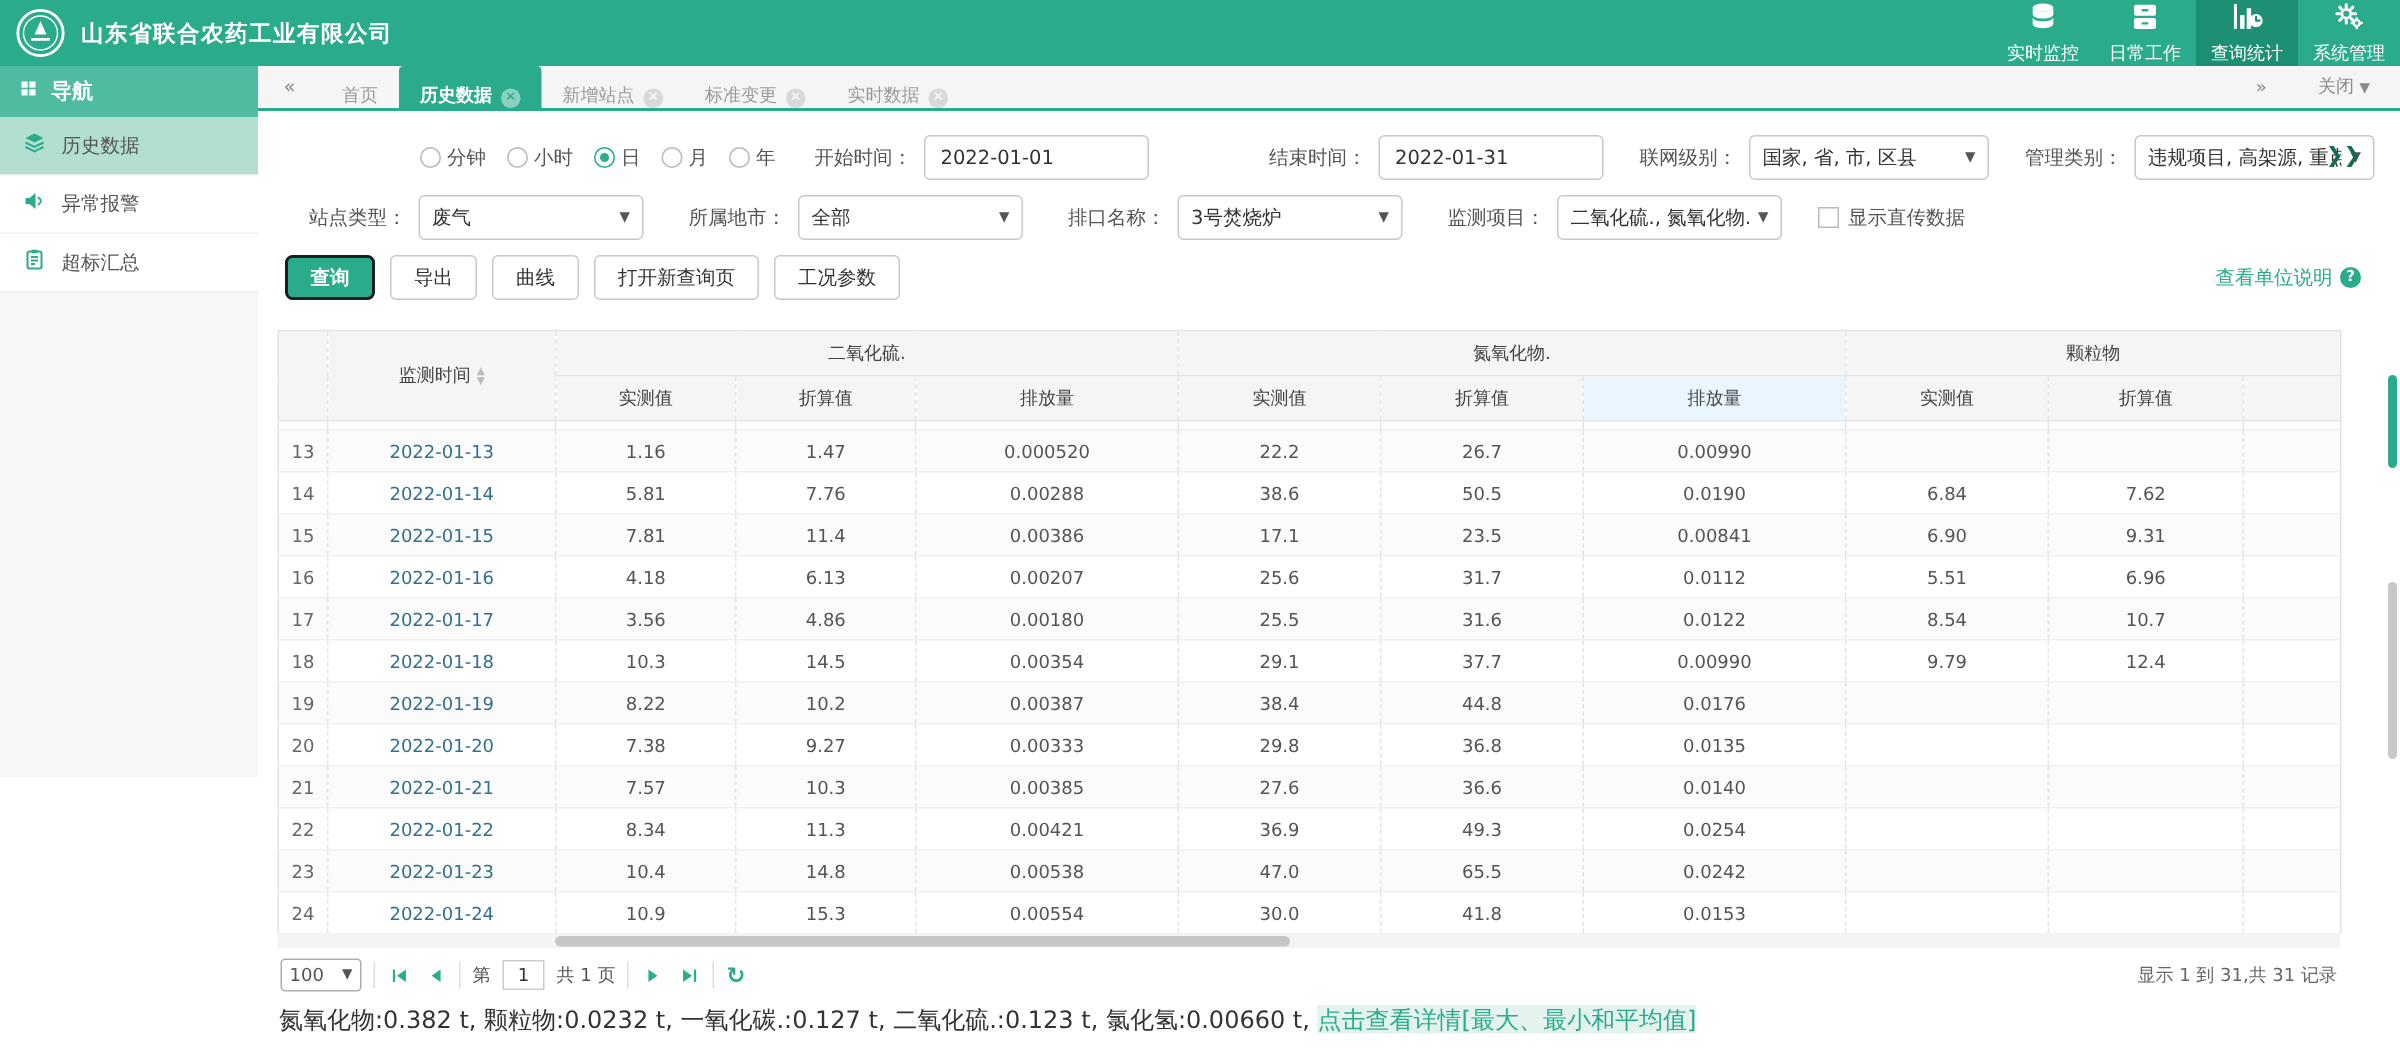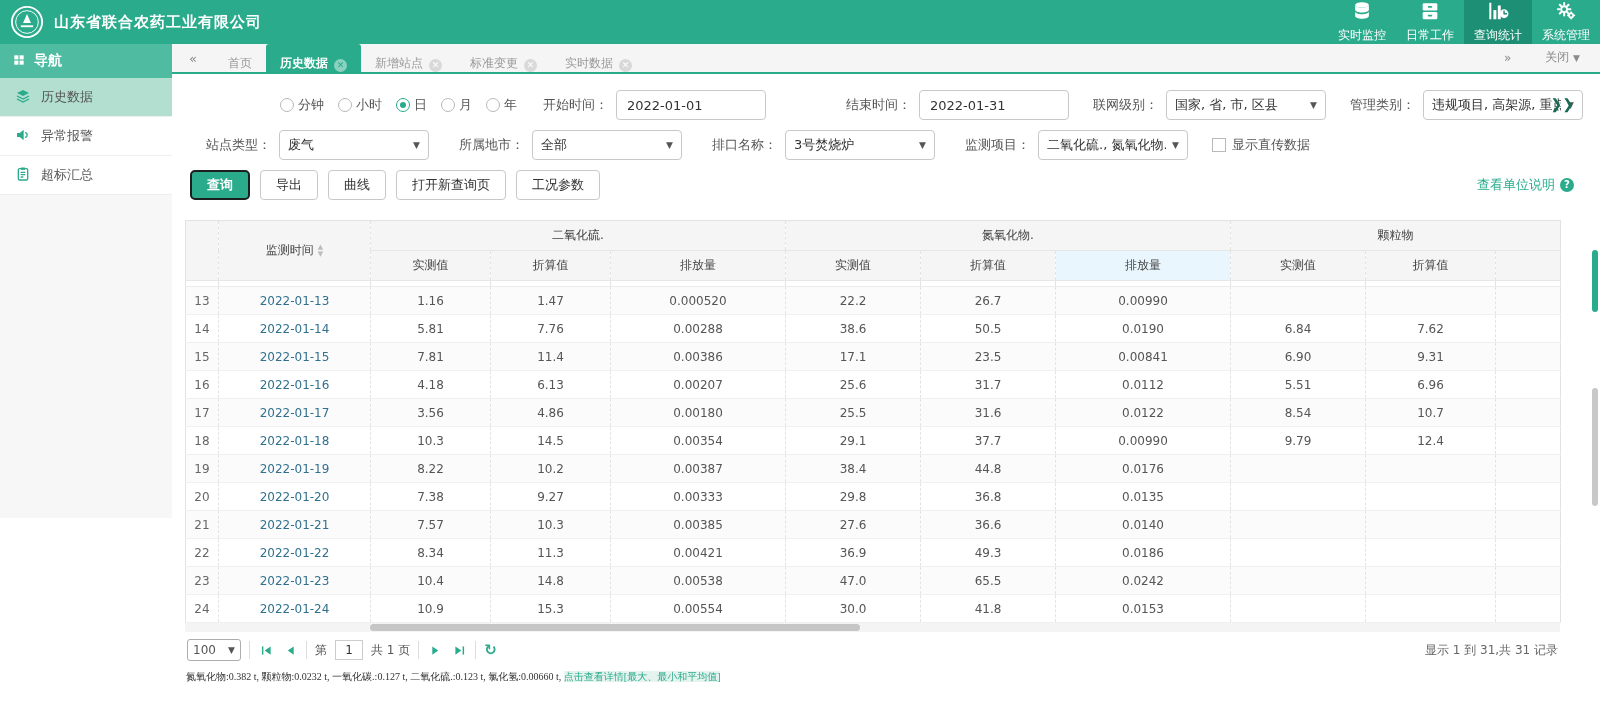--- a/index.html
+++ b/index.html
@@ -86,21 +86,21 @@
   .psize { width:54px; height:22px; border:1px solid #adadad; border-radius:3px; background:#fff; display:flex; align-items:center; justify-content:space-between; padding:0 5px; cursor:pointer; }
   .psize .caret { font-size:9px; }
   .vsep { width:1px; height:18px; background:#ddd; }
   .pbtn { width:16px; height:16px; display:flex; align-items:center; justify-content:center; cursor:pointer; }
   .pbtn svg { width:11px; height:11px; }
   .pageno { width:28px; height:20px; border:1px solid #ccc; text-align:center; font-size:12px; color:#333; font-family:inherit; }
   .refresh { color:#2aab8c; font-size:15px; font-weight:bold; cursor:pointer; }
   .rec-info { margin-left:auto; color:#666; }
 
   
-  .summary { padding:2px 0 0 14px; font-size:10px; color:#333;font-family:Liberation Serif, serif; }
+  .summary { padding:2px 0 0 14px; font-size:16px; color:#333; }
   .summary .detail-link { color:#2aab8c; background:#e4f3ee; cursor:pointer; }
 
   
   .vthumb-green { position:fixed; right:2px; top:250px; width:6px; height:62px; background:#2aab8c; border-radius:3px; }
   .vthumb-gray { position:fixed; right:2px; top:388px; width:6px; height:118px; background:#c8c8c8; border-radius:3px; }
 </style>
 </head>
 <body>
 
 <header class="topbar">
@@ -484,21 +484,21 @@
               <td></td>
             </tr>
             <tr>
               <td class="c-idx">22</td>
               <td class="c-date"><span class="datelink">2022-01-22</span></td>
               <td class="c-num">8.34</td>
               <td class="c-num">11.3</td>
               <td class="c-num">0.00421</td>
               <td class="c-num">36.9</td>
               <td class="c-num">49.3</td>
-              <td class="c-num">0.0186</td>
+              <td class="c-num">0.0254</td>
               <td class="c-num"></td>
               <td class="c-num"></td>
               <td></td>
             </tr>
             <tr>
               <td class="c-idx">23</td>
               <td class="c-date"><span class="datelink">2022-01-23</span></td>
               <td class="c-num">10.4</td>
               <td class="c-num">14.8</td>
               <td class="c-num">0.00538</td>

